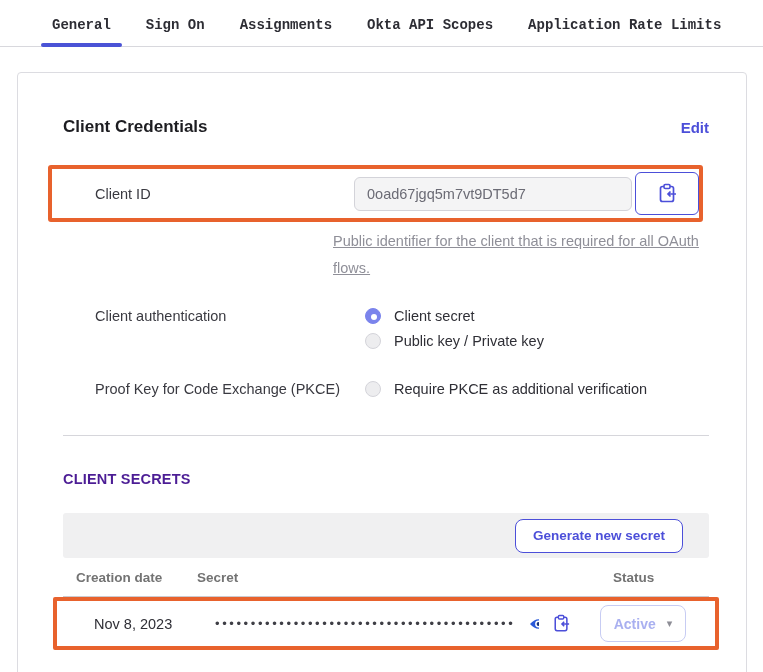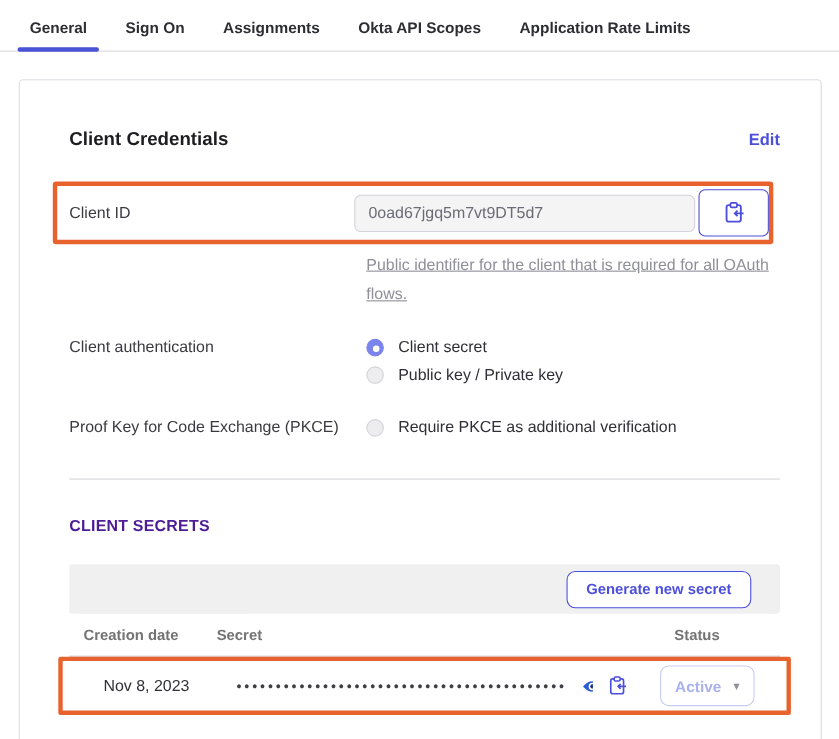--- a/index.html
+++ b/index.html
@@ -1,36 +1,36 @@
 <!DOCTYPE html>
 <html><head>
 <meta charset="utf-8">
 <style>
   * { margin:0; padding:0; box-sizing:border-box; }
   html,body { width:763px; height:672px; background:#ffffff; overflow:hidden;
               font-family:"Liberation Sans", sans-serif; }
 
   
-  .tabbar { display:flex; gap:13px; padding-left:16px; margin-top:3px;
-            border-bottom:1px solid #d8d8dd; }
+  .tabbar { display:flex; gap:13px; padding-left:41px; margin-top:3px;
+            border-bottom:1px solid #d8d8dd;font-family:Liberation Mono, monospace; }
   .tab { position:relative; padding:14px 11px 13px; font-size:14px; font-weight:700;
          color:#2d2d34; cursor:pointer; white-space:nowrap; }
   .tab.active::after { content:""; position:absolute; left:0; right:0; bottom:-1px;
          height:4px; background:#4a53d6; border-radius:3px; }
 
   
   .card { margin:25px 16px 0 17px; border:1px solid #dcdce1; border-radius:4px;
           height:660px; padding:44px 37px 0 45px; }
 
   .section-head { display:flex; justify-content:space-between; align-items:center;
                   margin-bottom:28px; }
   .section-title { font-size:17px; font-weight:700; color:#1d1d21; }
   .edit-link { font-size:15px; font-weight:700; color:#4c4fd9; cursor:pointer; }
 
-  .form-row { display:grid; grid-template-columns:270px 1fr; align-items:center; }
+  .form-row { display:grid; grid-template-columns:270px 1fr; align-items:center;margin-left:32px; }
   .form-label { font-size:14.5px; color:#3a3a41; }
 
   
   .hl-box { border:4px solid #e8622d; border-radius:3px;
             margin-left:-15px; margin-right:6px; padding:3px 0 3px 11px; }
   .hl-box .form-row { grid-template-columns:259px 1fr; }
 
   .value-flex { display:flex; align-items:center; }
   .client-id-input { flex:1; height:34px; background:#f4f4f5; border:1px solid #d3d3d9;
             border-radius:6px; padding:0 12px; font-size:14.5px; color:#6b6b75;

